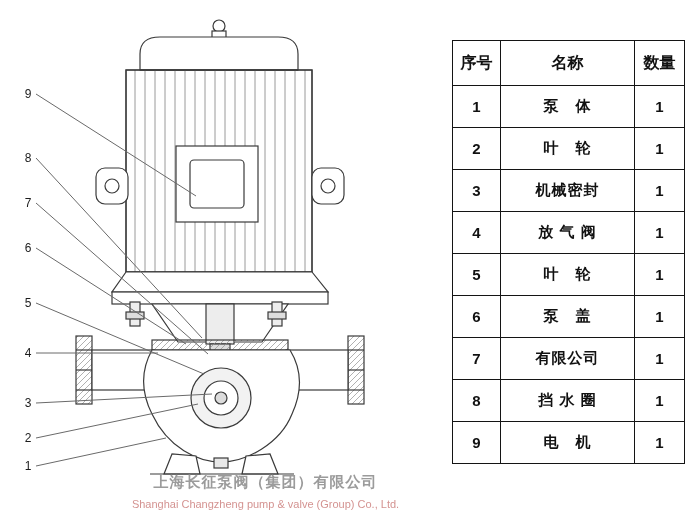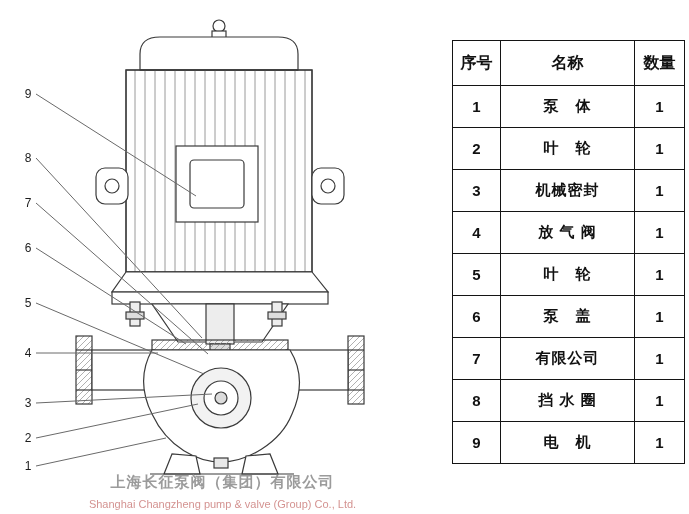--- a/index.html
+++ b/index.html
@@ -40,21 +40,21 @@
   }
   col.c-no{width:48px;}
   col.c-name{width:134px;}
   col.c-qty{width:50px;}
   td.no{font-size:15px;font-weight:600;}
   td.name{font-weight:bold;font-size:15px;letter-spacing:1px;}
   td.qty{font-size:15px;font-weight:600;}
   
   .footer{
     position:absolute;left:0;top:473px;width:445px;
-    text-align:center;line-height:1.25;
+    text-align:center;line-height:1.25;padding-left:43px;
   }
   .footer .cn{
     font-size:15px;font-weight:bold;color:#9b9b9b;letter-spacing:1px;
   }
   .footer .en{
     font-size:11px;color:#d49391;margin-top:6px;
   }
 </style>
 </head>
 <body>

